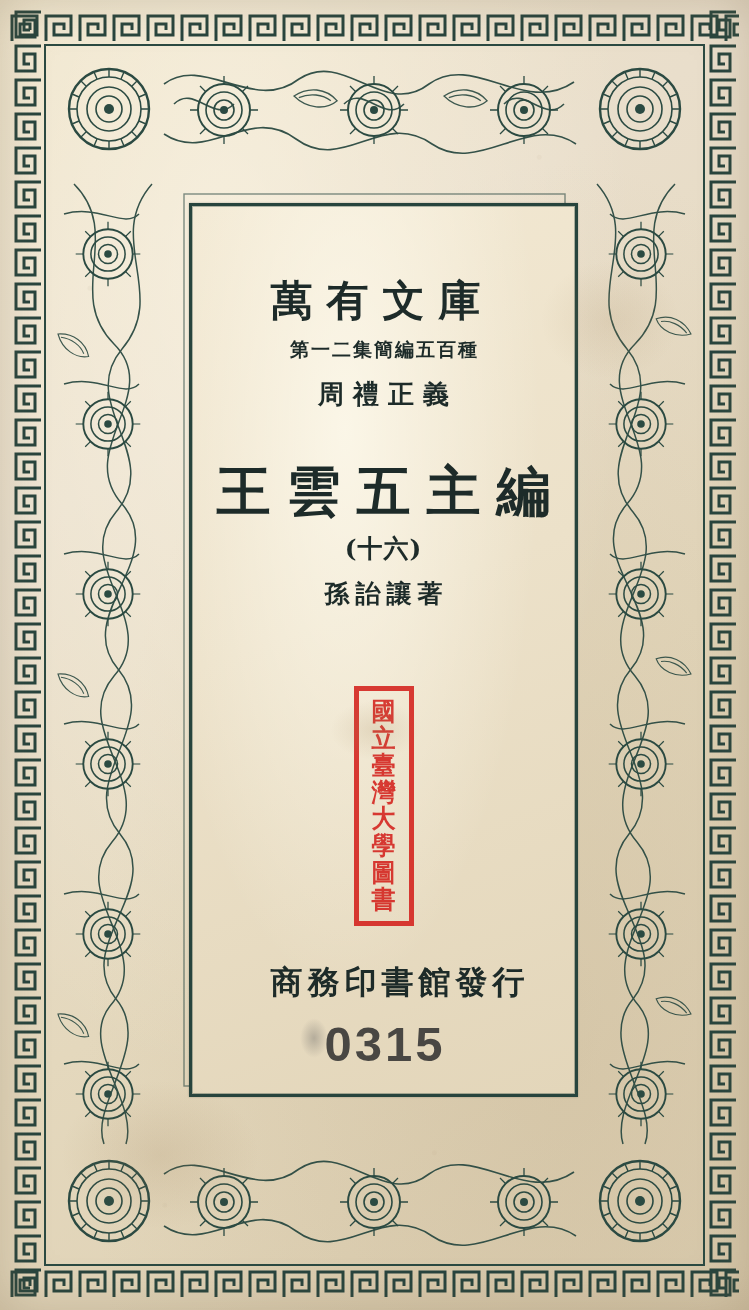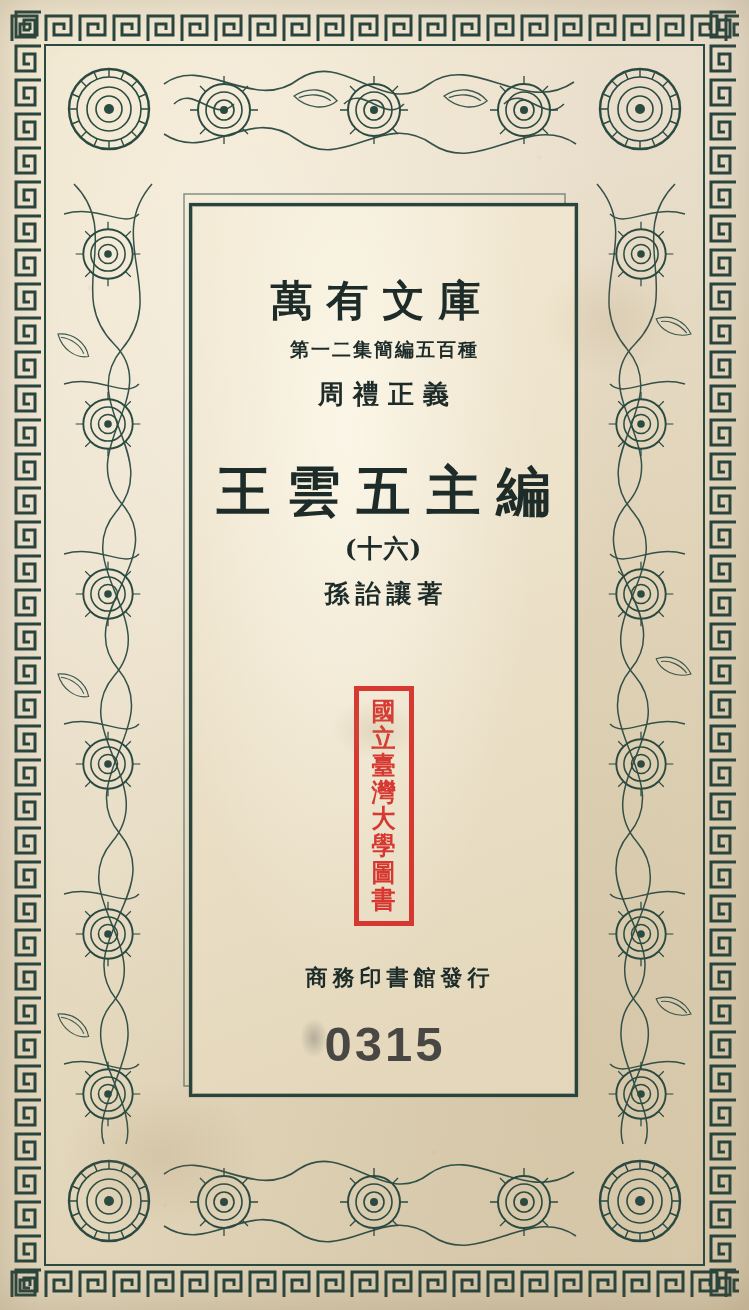--- a/index.html
+++ b/index.html
@@ -136,21 +136,21 @@
     left: 0; right: 0;
     font-size: 25px;
     letter-spacing: 6px;
     text-indent: 6px;
     line-height: 1;
   }
   .publisher {
     position: absolute;
     top: 760px;
     left: 0; right: 0;
-    font-size: 22px;
+    font-size: 32px;
     letter-spacing: 5px;
     text-indent: 5px;
     line-height: 1;
     padding-left: 28px;
   }
 
   
   .seal {
     position: absolute;
     left: 50%;

